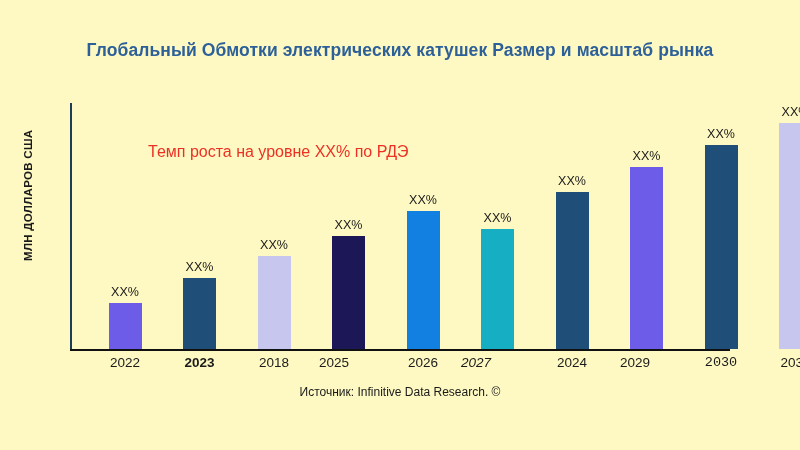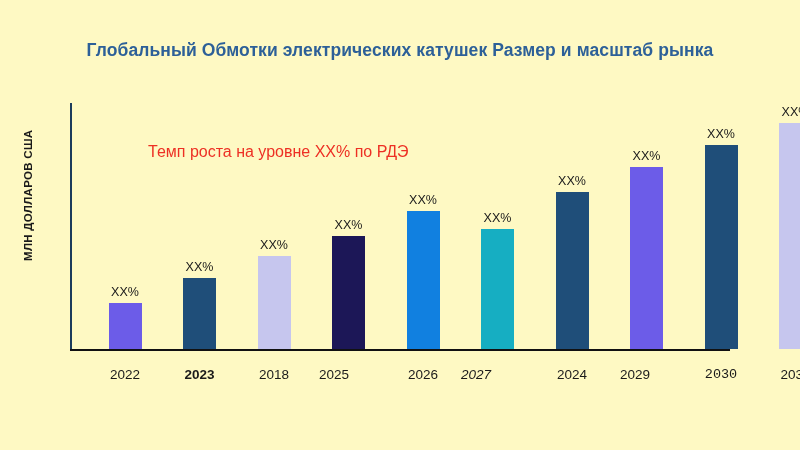--- a/index.html
+++ b/index.html
@@ -112,21 +112,20 @@
     height: 22px;
   }
   .x-tick {
     position: absolute;
     top: 0;
     font-size: 13.5px;
     color: #1a1a1a;
     text-align: center;
     transform: translateX(-50%);
     white-space: nowrap;
-    margin-top: 12px;
   }
 
   
   #source {
     position: absolute;
     left: 0;
     top: 385px;
     width: 800px;
     text-align: center;
     font-size: 12px;
@@ -188,14 +187,15 @@
       <div class="x-tick" style="left: 204px;">2018</div>
       <div class="x-tick" style="left: 264px;">2025</div>
       <div class="x-tick" style="left: 353px; text-align: right;">2026</div>
       <div class="x-tick" style="left: 406px; font-style: italic;">2027</div>
       <div class="x-tick" style="left: 502px;">2024</div>
       <div class="x-tick" style="left: 565px;">2029</div>
       <div class="x-tick" style="left: 651px; font-family: Liberation Mono, monospace;">2030</div>
       <div class="x-tick" style="left: 725.5px;">2031</div>
     </div>
 
+  <div id="source">Источник: Infinitive Data Research. ©</div>
 
 </div>
 
 </body></html>

